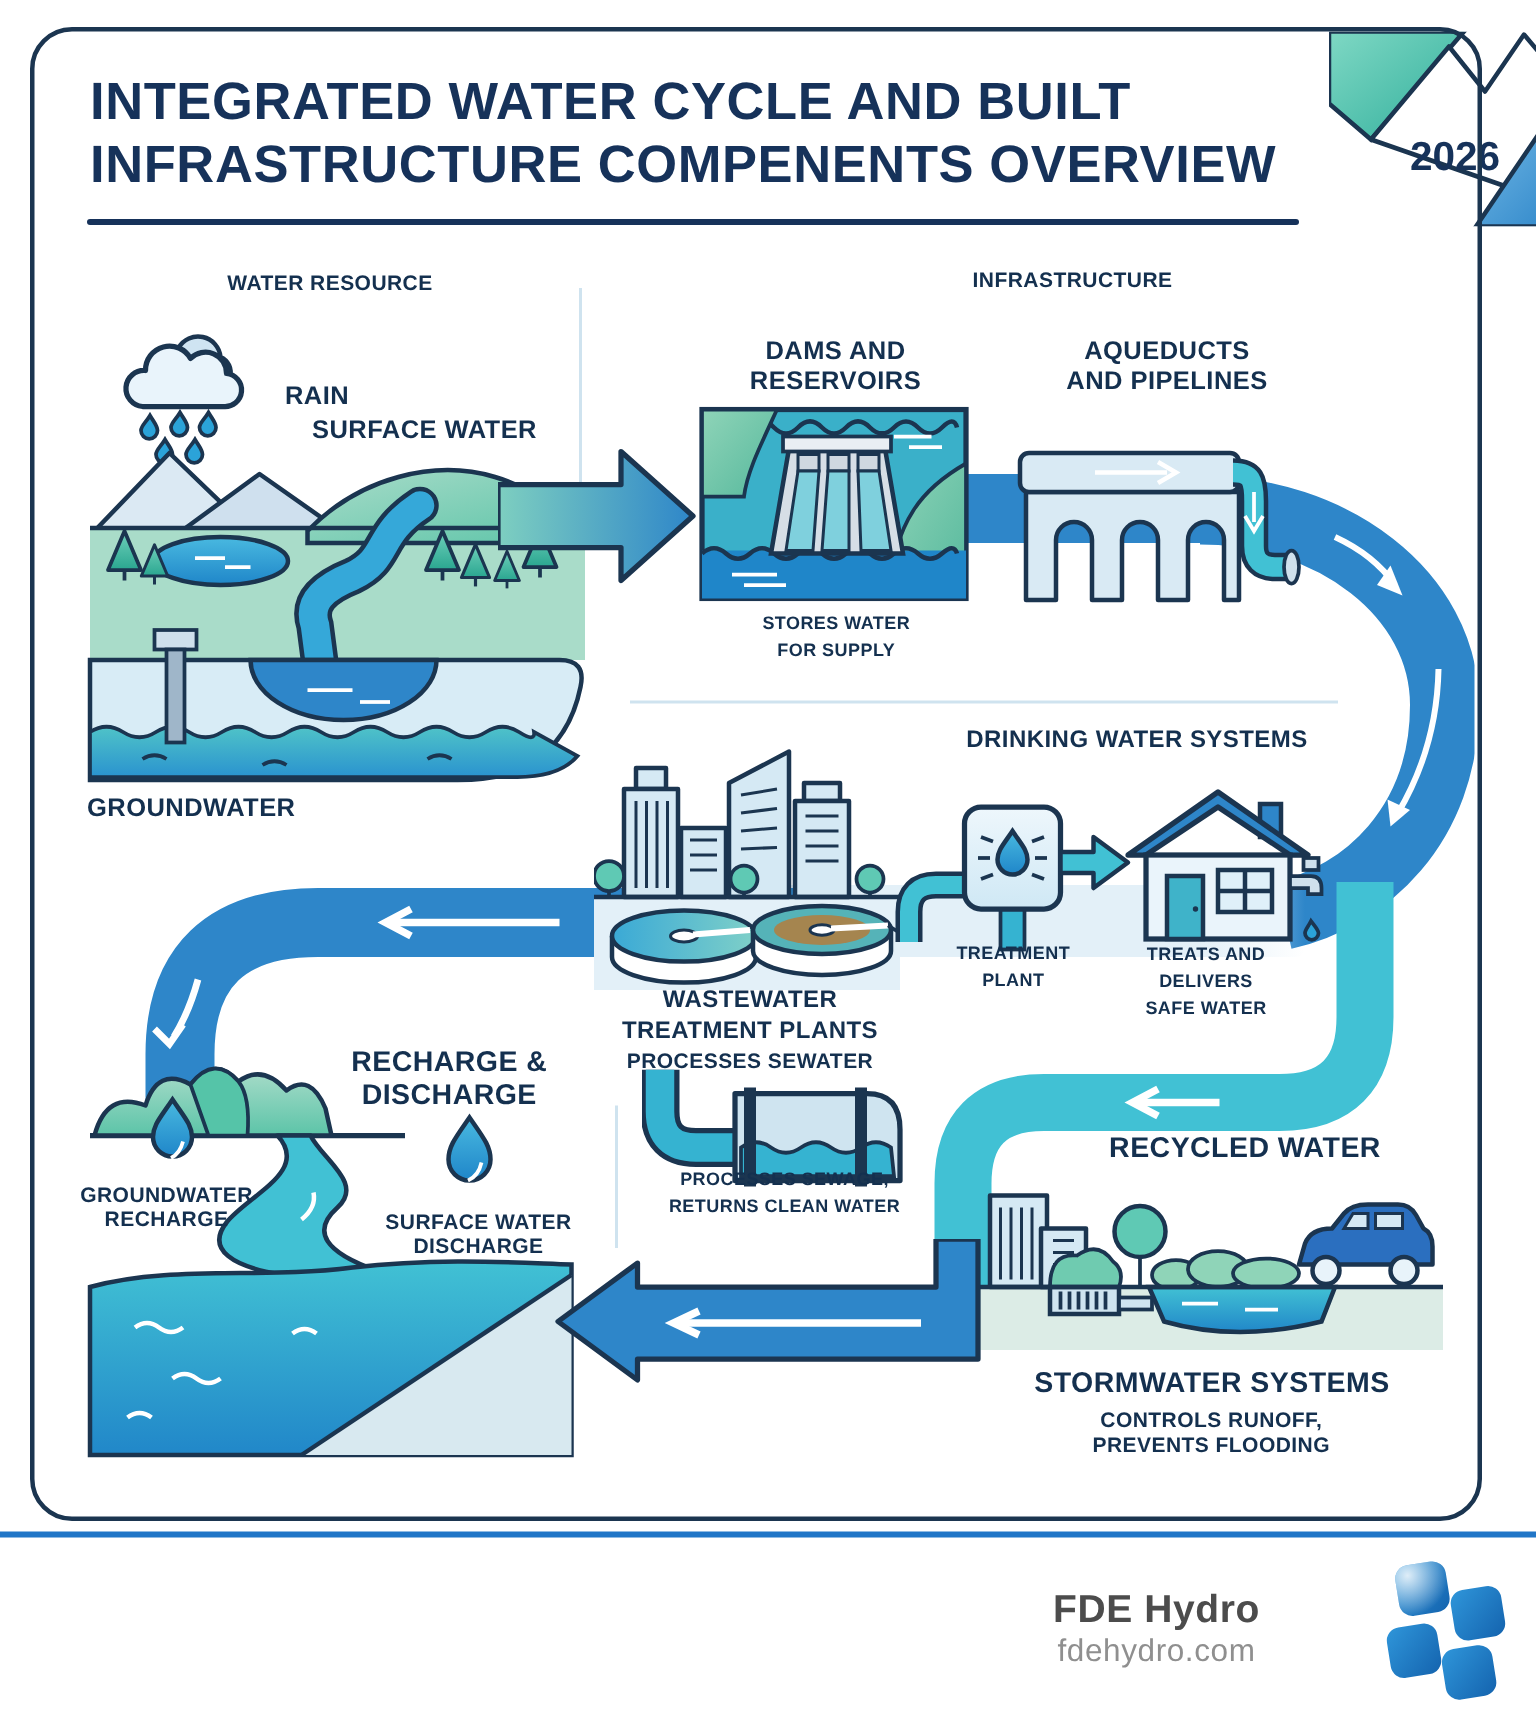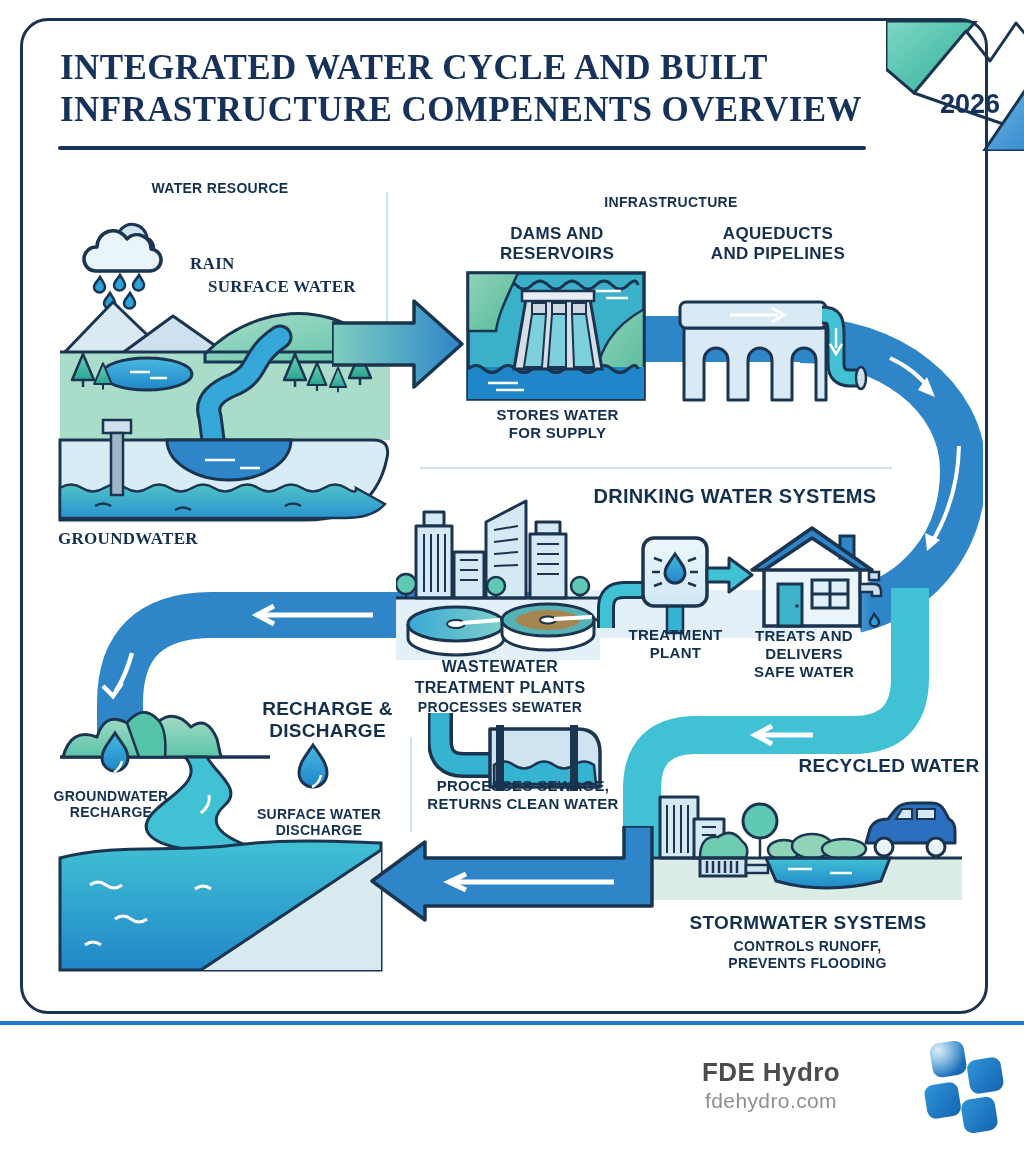--- a/index.html
+++ b/index.html
@@ -1,26 +1,26 @@
 <!DOCTYPE html>
 <html><head>
 <meta charset="utf-8">
 <style>
   html,body{margin:0;padding:0;background:#ffffff;}
   #canvas{position:relative;width:1024px;height:1154px;background:#ffffff;overflow:hidden;
           font-family:"Liberation Sans", sans-serif;}
   .abs{position:absolute;}
   .lbl{font-weight:800;color:#14304f;text-align:center;line-height:1.15;letter-spacing:.3px;}
-  .left{text-align:left;font-family:Liberation Serif, serif;}
+  .left{text-align:left;}
   .right{text-align:center;}
   .title{font-size:35px;font-weight:800;color:#16325a;letter-spacing:.4px;white-space:nowrap;}
   .h1{font-size:14px;}
   .h2{font-size:17px;line-height:20px;}
   .h3{font-size:19px;line-height:22px;}
-  .cap{font-size:15px;line-height:18px;}
+  .cap{font-size:12px;line-height:18px;}
   .cap-s{font-size:14px;line-height:16px;}
   .divider-v{background:#cfe3ef;width:2px;}
   .divider-h{background:#cfe3ef;height:2px;}
   .panel-border{border:3.5px solid #1b3550;border-radius:28px;pointer-events:none;}
   .footer-line{background:#2176c7;}
   .brand{font-size:26px;font-weight:700;color:#4c4c4c;letter-spacing:.4px;}
   .site{font-size:21px;color:#8f8f8f;letter-spacing:.4px;}
   svg{display:block;}
 </style>
 </head>
@@ -156,21 +156,21 @@
       <linearGradient id="arrG" x1="0" y1="0" x2="1" y2="0">
         <stop offset="0" stop-color="#7ecfc0"></stop>
           <stop offset="1" stop-color="#2e86c9"></stop>
       </linearGradient>
     </defs>
     <polygon points="0,30 82,30 82,8 130,51 82,94 82,72 0,72" fill="url(#arrG)" stroke="#1b3550" stroke-width="3.5" stroke-linejoin="round"></polygon>
   </svg>
 
   <div class="abs lbl h2 left" style="left:58px;top:529px;">GROUNDWATER</div>
 
-  <div class="abs lbl h1" style="left:526px;top:178px;width:290px;margin-top:16px;">INFRASTRUCTURE</div>
+  <div class="abs lbl h1" style="left:570px;top:178px;width:290px;">INFRASTRUCTURE</div>
 
   <div class="abs lbl h2" style="left:488px;top:224px;width:138px;">
     <div>DAMS AND</div>
     <div>RESERVOIRS</div>
   </div>
   <div class="abs lbl h2" style="left:702px;top:224px;width:152px;">
     <div>AQUEDUCTS</div>
     <div>AND PIPELINES</div>
   </div>
 
@@ -219,21 +219,21 @@
     <polyline points="152,56 158,66 164,56" fill="none" stroke="#ffffff" stroke-width="2.5"></polyline>
   </svg>
 
   <div class="abs lbl cap" style="left:485px;top:406px;width:145px;">
     <div>STORES WATER</div>
     <div>FOR SUPPLY</div>
   </div>
 
   <div class="abs divider-h" style="left:420px;top:467px;width:472px;"></div>
 
-  <div class="abs lbl" style="left:565px;top:485px;width:340px;font-size:20px;">DRINKING WATER SYSTEMS</div>
+  <div class="abs lbl" style="left:588px;top:485px;width:340px;font-size:16px;">DRINKING WATER SYSTEMS</div>
 
   <svg class="abs" style="left:396px;top:496px;" width="204" height="164" viewBox="0 0 204 164">
     <defs>
       <linearGradient id="clar1" x1="0" y1="0" x2="1" y2="0">
         <stop offset="0" stop-color="#3aa9d6"></stop>
           <stop offset="1" stop-color="#7fd0c8"></stop>
       </linearGradient>
     </defs>
     <rect x="0" y="102" width="204" height="62" fill="#e3f0f8"></rect>
     <g fill="#d5e9f4" stroke="#1b3550" stroke-width="3" stroke-linejoin="round">
@@ -352,21 +352,21 @@
     <path d="M66,52 q10,-7 20,0 t20,0 t20,0 t20,0 t20,0 L168,71 L66,71 Z" fill="#35b3d1" stroke="#1b3550" stroke-width="2.5"></path>
     <rect x="68" y="12" width="8" height="66" fill="#1b3550"></rect>
     <rect x="142" y="12" width="8" height="66" fill="#1b3550"></rect>
   </svg>
 
   <div class="abs lbl cap" style="left:413px;top:777px;width:220px;">
     <div>PROCESSES SEWAGE,</div>
     <div>RETURNS CLEAN WATER</div>
   </div>
 
-  <div class="abs lbl h3" style="left:250px;top:698px;width:155px;">
+  <div class="abs lbl h3" style="left:222px;top:698px;width:155px;">
     <div>RECHARGE &amp;</div>
     <div>DISCHARGE</div>
   </div>
 
   <svg class="abs" style="left:55px;top:693px;" width="330" height="282" viewBox="0 0 330 282">
     <defs>
       <linearGradient id="lakeG" x1="0" y1="0" x2="0" y2="1">
         <stop offset="0" stop-color="#41c1d4"></stop>
           <stop offset="1" stop-color="#2187c9"></stop>
       </linearGradient>
@@ -405,21 +405,21 @@
 
   <div class="abs lbl cap-s" style="left:45px;top:788px;width:132px;">
     <div>GROUNDWATER</div>
     <div>RECHARGE</div>
   </div>
   <div class="abs lbl cap-s" style="left:248px;top:806px;width:142px;">
     <div>SURFACE WATER</div>
     <div>DISCHARGE</div>
   </div>
 
-  <div class="abs lbl h3" style="left:789px;top:755px;width:200px;">RECYCLED WATER</div>
+  <div class="abs lbl h3" style="left:730px;top:755px;width:200px;">RECYCLED WATER</div>
 
   <svg class="abs" style="left:650px;top:773px;" width="312" height="132" viewBox="0 0 312 132">
     <rect x="0" y="85" width="312" height="42" fill="#dcece6"></rect>
     <g fill="#d5e9f4" stroke="#1b3550" stroke-width="3" stroke-linejoin="round">
       <rect x="10" y="24" width="38" height="61"></rect>
       <rect x="44" y="46" width="30" height="39"></rect>
     </g>
     <g stroke="#1b3550" stroke-width="2">
       <line x1="17" y1="32" x2="17" y2="80"></line>
         <line x1="24" y1="32" x2="24" y2="80"></line>

